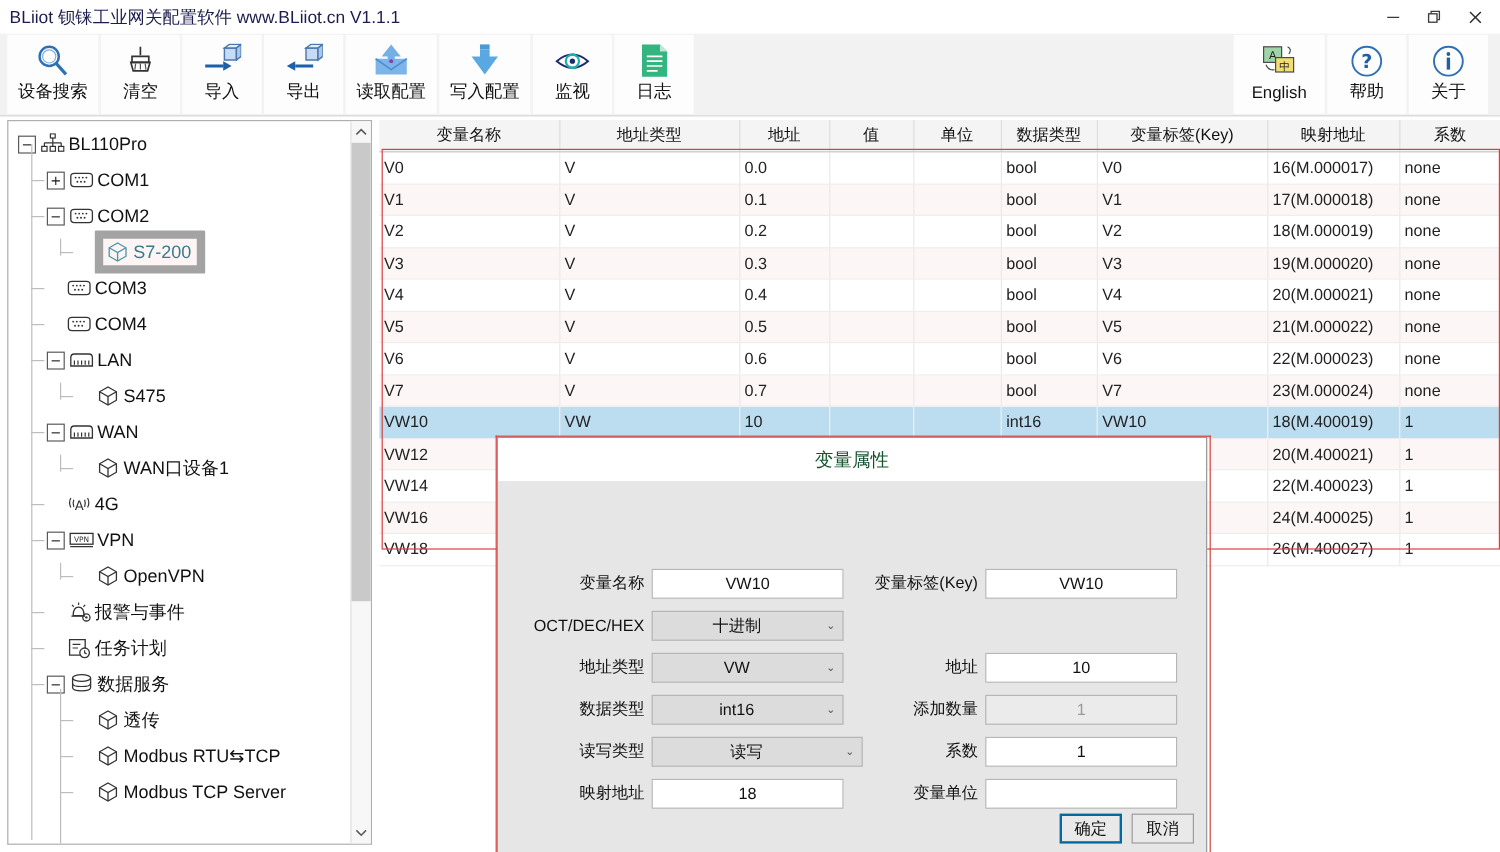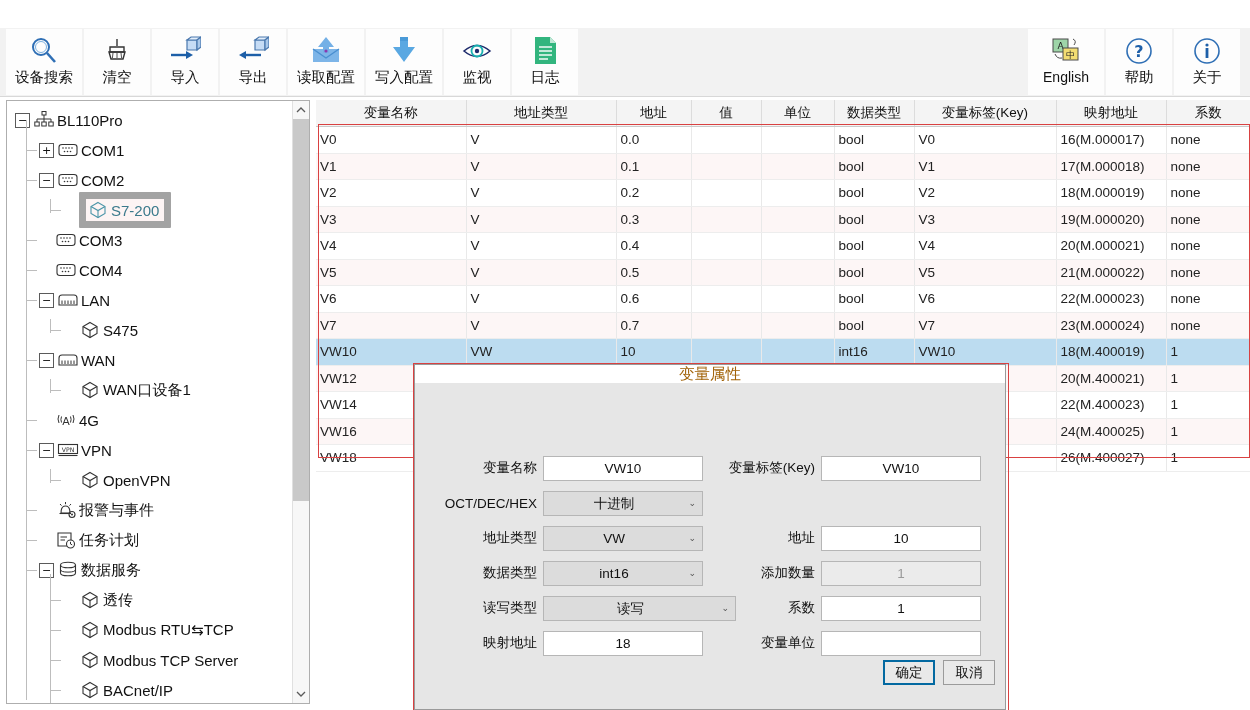--- a/index.html
+++ b/index.html
@@ -66,42 +66,64 @@
                 padding:0 0 0 4px;color:#222;font-size:13.5px;white-space:nowrap;overflow:hidden;}
   table.grid td:last-child{border-right:none;}
   tr.alt td{background:#fdf6f6;}
   tr.sel td{background:#bcdcf0;}
   
   .annot{position:absolute;border:1.4px solid #d94141;pointer-events:none;}
 
   
   .dialog{position:absolute;left:414px;top:364px;width:592px;height:346px;
           background:#e6e6e6;border:1px solid #9a9a9a;box-sizing:border-box;}
-  .dlg-title{height:18px;background:#ffffff;display:flex;align-items:center;justify-content:center;
-             font-size:15.5px;color:#a16207;}
+  .dlg-title{height:36px;background:#ffffff;display:flex;align-items:center;justify-content:center;
+             font-size:15.5px;color:#14532d;}
   .dlg-body{position:relative;height:312px;background:#e6e6e6;}
   .frow{position:absolute;height:26px;display:flex;align-items:center;}
   .flabel{font-size:13.5px;color:#111;text-align:right;margin-right:6px;white-space:nowrap;}
   .finput{height:25px;background:#ffffff;border:1px solid #b6b6b6;box-sizing:border-box;
           font-size:13.5px;color:#111;text-align:center;line-height:23px;}
   .finput.dis{background:#ebebeb;color:#9a9a9a;}
   .fselect{height:25px;background:#dcdcdc;border:1px solid #b6b6b6;box-sizing:border-box;
            font-size:13.5px;color:#111;position:relative;}
   .fselect .val{position:absolute;left:0;right:18px;top:0;line-height:23px;text-align:center;}
   .fselect .car{position:absolute;right:6px;top:0;line-height:23px;font-size:9px;color:#555;}
   .dlg-btns{position:absolute;right:10px;bottom:10px;display:flex;gap:8px;}
   .dbtn{width:52px;height:25px;background:#e9e9e9;border:1px solid #9b9b9b;box-sizing:border-box;
         font-size:13.5px;color:#111;display:flex;align-items:center;justify-content:center;cursor:default;}
   .dbtn.primary{border:2px solid #0369a1;}
 </style>
 </head>
 <body>
 
 <div class="app">
 
+  <div class="titlebar">
+    <div class="title-text">BLiiot 钡铼工业网关配置软件 www.BLiiot.cn V1.1.1</div>
+    <div class="win-btns">
+      <div class="win-btn">
+        <svg width="14" height="14" viewBox="0 0 14 14">
+            <line x1="2" y1="7.5" x2="12" y2="7.5" stroke="#3a3a3a" stroke-width="1.2"></line>
+          </svg>
+      </div>
+      <div class="win-btn">
+        <svg width="14" height="14" viewBox="0 0 14 14">
+          <rect x="2.5" y="4.5" width="7" height="7" fill="none" stroke="#3a3a3a" stroke-width="1.1"></rect>
+          <polyline points="4.6,4.3 4.6,2.5 11.5,2.5 11.5,9.3 9.7,9.3" fill="none" stroke="#3a3a3a" stroke-width="1.1"></polyline>
+        </svg>
+      </div>
+      <div class="win-btn">
+        <svg width="15" height="15" viewBox="0 0 15 15">
+          <line x1="3" y1="3" x2="12" y2="12" stroke="#2b2b2b" stroke-width="1.2"></line>
+          <line x1="12" y1="3" x2="3" y2="12" stroke="#2b2b2b" stroke-width="1.2"></line>
+        </svg>
+      </div>
+    </div>
+  </div>
 
   <div class="toolbar">
 
     <div class="tbgroup left">
 
       <div class="tbitem wide">
         <div class="ic">
           <svg width="32" height="32" viewBox="0 0 32 32">
             <circle cx="13" cy="12" r="8" fill="none" stroke="#2f6fb5" stroke-width="2"></circle>
             <circle cx="13" cy="12" r="5.5" fill="none" stroke="#7fb2e0" stroke-width="1"></circle>
@@ -550,34 +572,20 @@
           <span class="expander none"></span>
           <span style="display: inline-flex; align-items: center;">
             <span class="nicon">
               <svg width="18" height="18" viewBox="0 0 18 18">
                 <polygon points="9,1.5 16,5.5 16,12.5 9,16.5 2,12.5 2,5.5" fill="none" stroke="#333" stroke-width="1.1"></polygon>
                 <polyline points="2,5.5 9,9.5 16,5.5" fill="none" stroke="#333" stroke-width="1.1"></polyline>
                 <line x1="9" y1="9.5" x2="9" y2="16.5" stroke="#333" stroke-width="1.1"></line>
               </svg>
             </span>
             <span class="lbl">Modbus TCP Server</span>
-          </span>
-        </div>
-        <div class="tnode" style="padding-left: 56px;">
-          <div class="tline" style="left: 43px; top: 15px; width: 11px; height: 1px;"></div>
-          <span class="expander none"></span>
-          <span style="display: inline-flex; align-items: center;">
-            <span class="nicon">
-              <svg width="18" height="18" viewBox="0 0 18 18">
-                <polygon points="9,1.5 16,5.5 16,12.5 9,16.5 2,12.5 2,5.5" fill="none" stroke="#333" stroke-width="1.1"></polygon>
-                <polyline points="2,5.5 9,9.5 16,5.5" fill="none" stroke="#333" stroke-width="1.1"></polyline>
-                <line x1="9" y1="9.5" x2="9" y2="16.5" stroke="#333" stroke-width="1.1"></line>
-              </svg>
-            </span>
-            <span class="lbl">BACnet/IP</span>
           </span>
         </div>
         <div class="tline" style="left: 19px; top: 19px; width: 1px; height: 580px;"></div>
         <div class="tline" style="left: 43px; top: 98px; width: 1px; height: 14px;"></div>
         <div class="tline" style="left: 43px; top: 218px; width: 1px; height: 14px;"></div>
         <div class="tline" style="left: 43px; top: 278px; width: 1px; height: 14px;"></div>
         <div class="tline" style="left: 43px; top: 368px; width: 1px; height: 14px;"></div>
         <div class="tline" style="left: 43px; top: 473px; width: 1px; height: 135px;"></div>
       </div>
 
@@ -811,21 +819,21 @@
           <span class="car">⌄</span>
         </div>
       </div>
       <div class="frow" style="left:300px;top:177px;">
         <div class="flabel" style="width:100px;">添加数量</div>
         <div class="finput dis" style="width:160px;">1</div>
       </div>
 
       <div class="frow" style="left:0px;top:212px;">
         <div class="flabel" style="width:122px;">读写类型</div>
-        <div class="fselect" style="width:193px;">
+        <div class="fselect" style="width:176px;">
           <span class="val">读写</span>
           <span class="car">⌄</span>
         </div>
       </div>
       <div class="frow" style="left:300px;top:212px;">
         <div class="flabel" style="width:100px;">系数</div>
         <div class="finput" style="width:160px;">1</div>
       </div>
 
       <div class="frow" style="left:0px;top:247px;">

